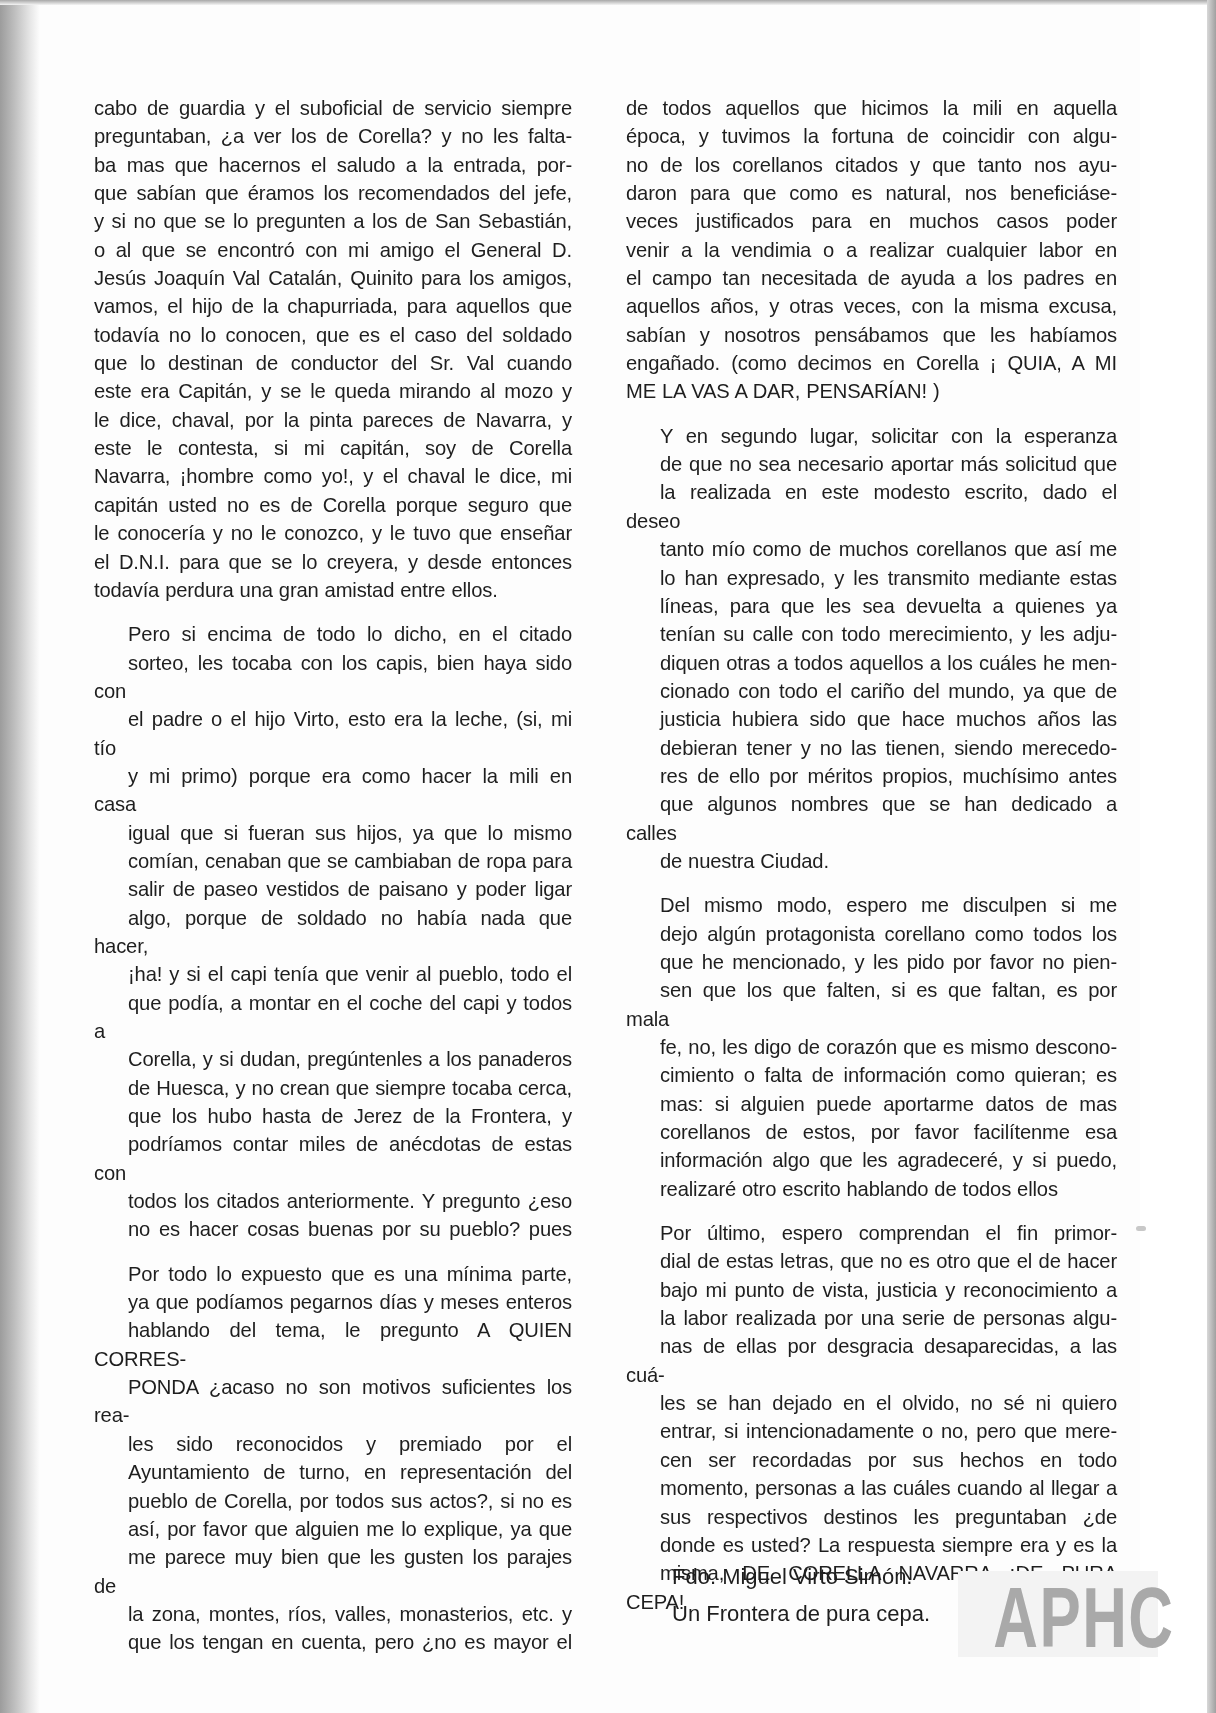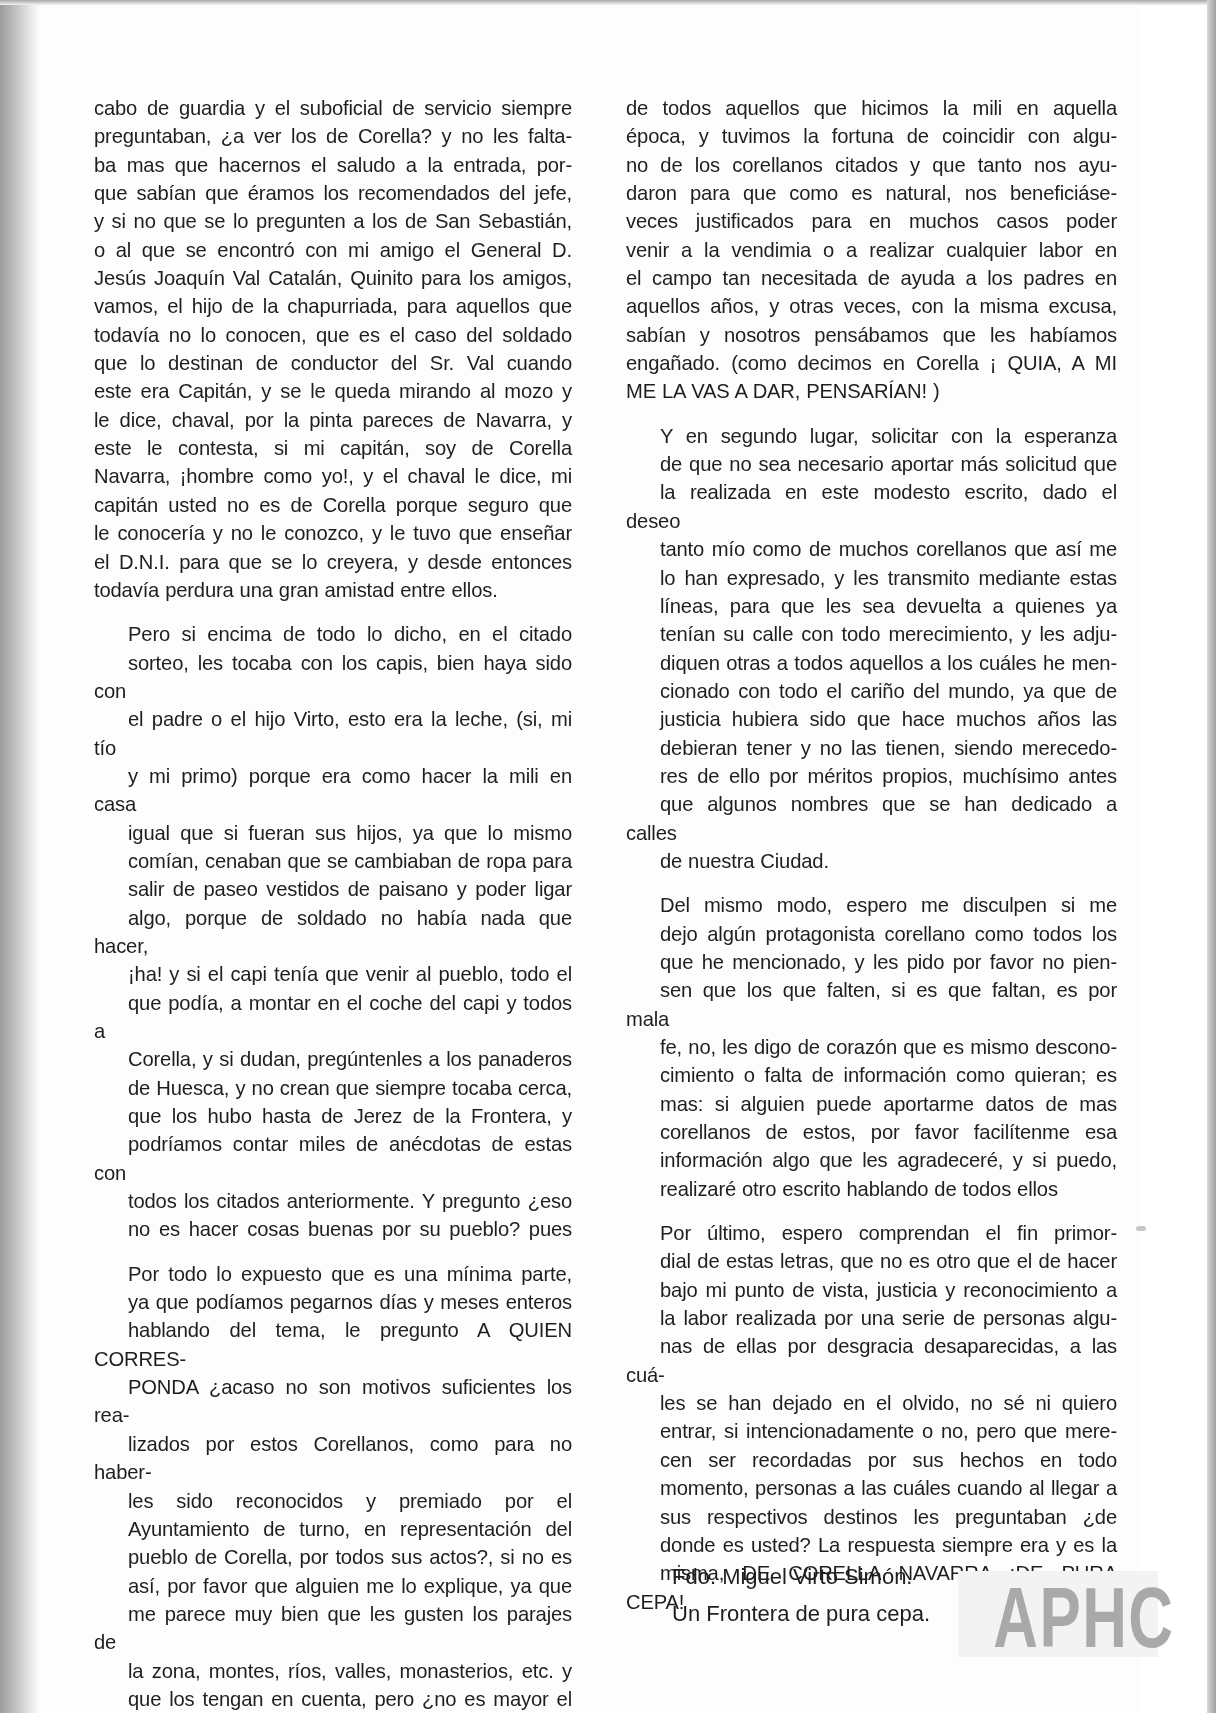--- a/index.html
+++ b/index.html
@@ -100,21 +100,20 @@
         <span class="line">que los hubo hasta de Jerez de la Frontera, y</span>
         <span class="line">podríamos contar miles de anécdotas de estas con</span>
         <span class="line">todos los citados anteriormente. Y pregunto ¿eso</span>
         <span class="line">no es hacer cosas buenas por su pueblo? pues</span>
       </div>
       <div class="para indent">
         <span class="line">Por todo lo expuesto que es una mínima parte,</span>
         <span class="line">ya que podíamos pegarnos días y meses enteros</span>
         <span class="line">hablando del tema, le pregunto A QUIEN CORRES-</span>
         <span class="line">PONDA ¿acaso no son motivos suficientes los rea-</span>
-        <span class="line">lizados por estos Corellanos, como para no haber-</span>
         <span class="line">les sido reconocidos y premiado por el</span>
         <span class="line">Ayuntamiento de turno, en representación del</span>
         <span class="line">pueblo de Corella, por todos sus actos?, si no es</span>
         <span class="line">así, por favor que alguien me lo explique, ya que</span>
         <span class="line">me parece muy bien que les gusten los parajes de</span>
         <span class="line">la zona, montes, ríos, valles, monasterios, etc. y</span>
         <span class="line">que los tengan en cuenta, pero ¿no es mayor el</span>
       </div>
     </div>
   <div class="column col-right" id="col-right">

